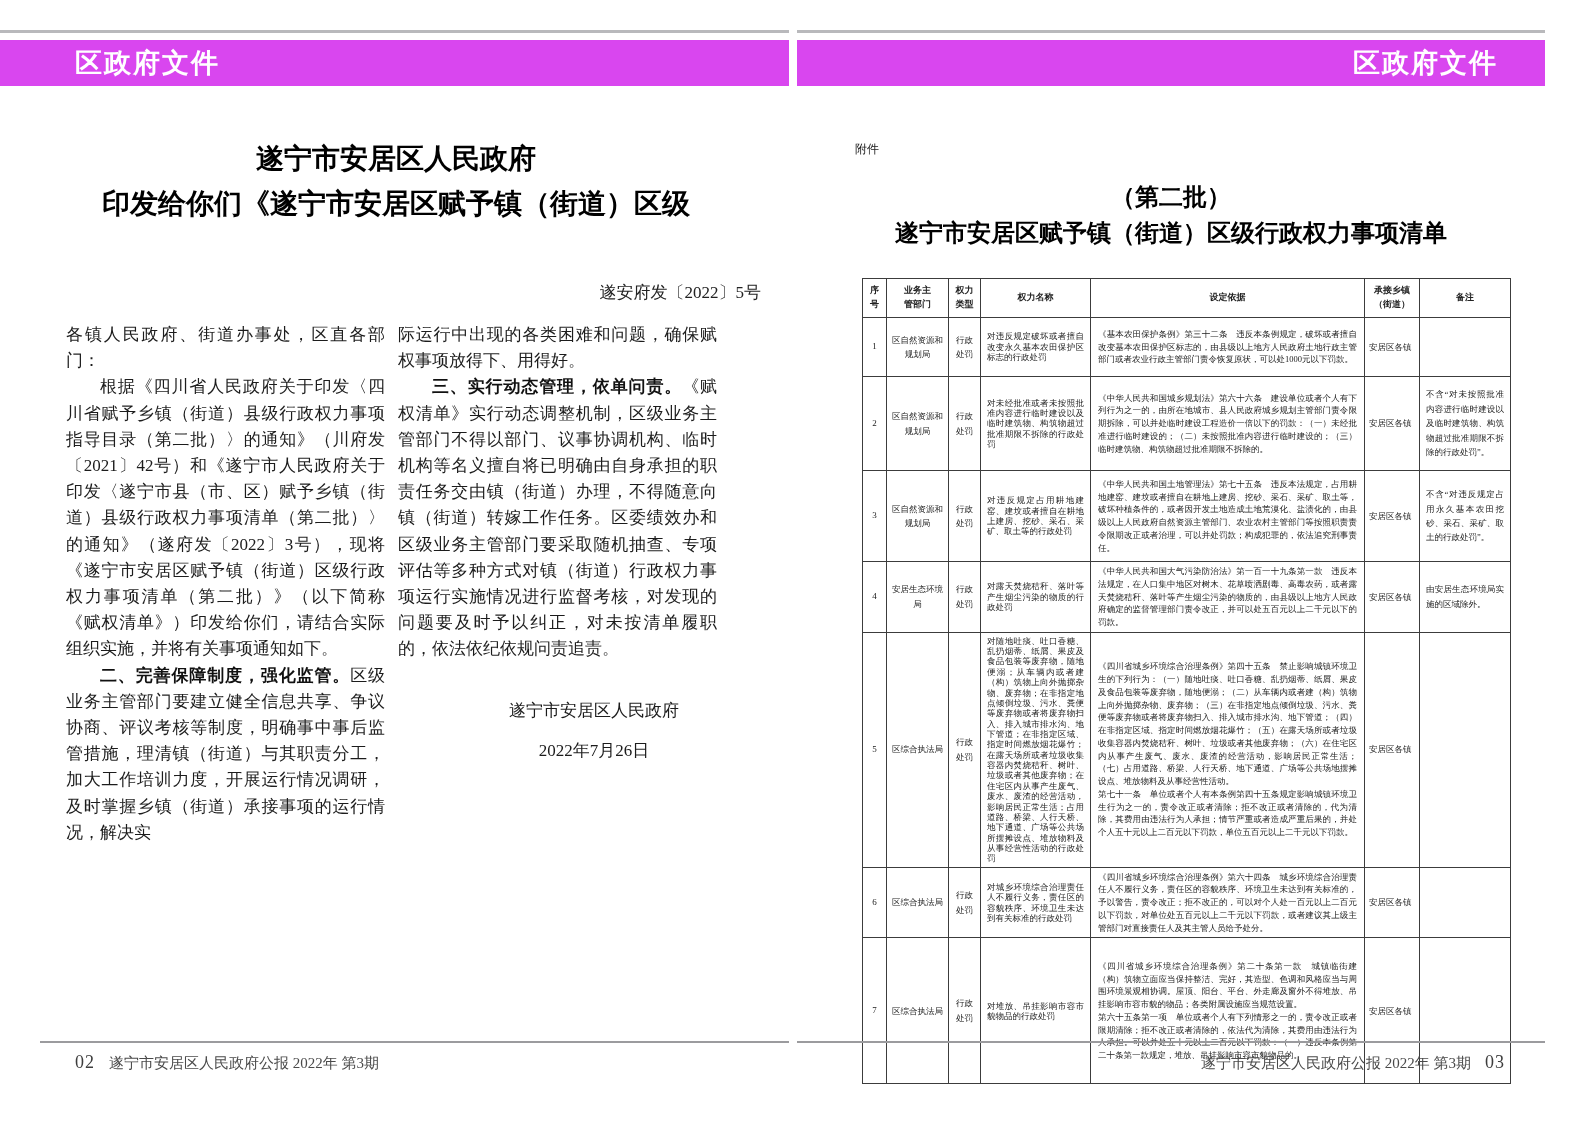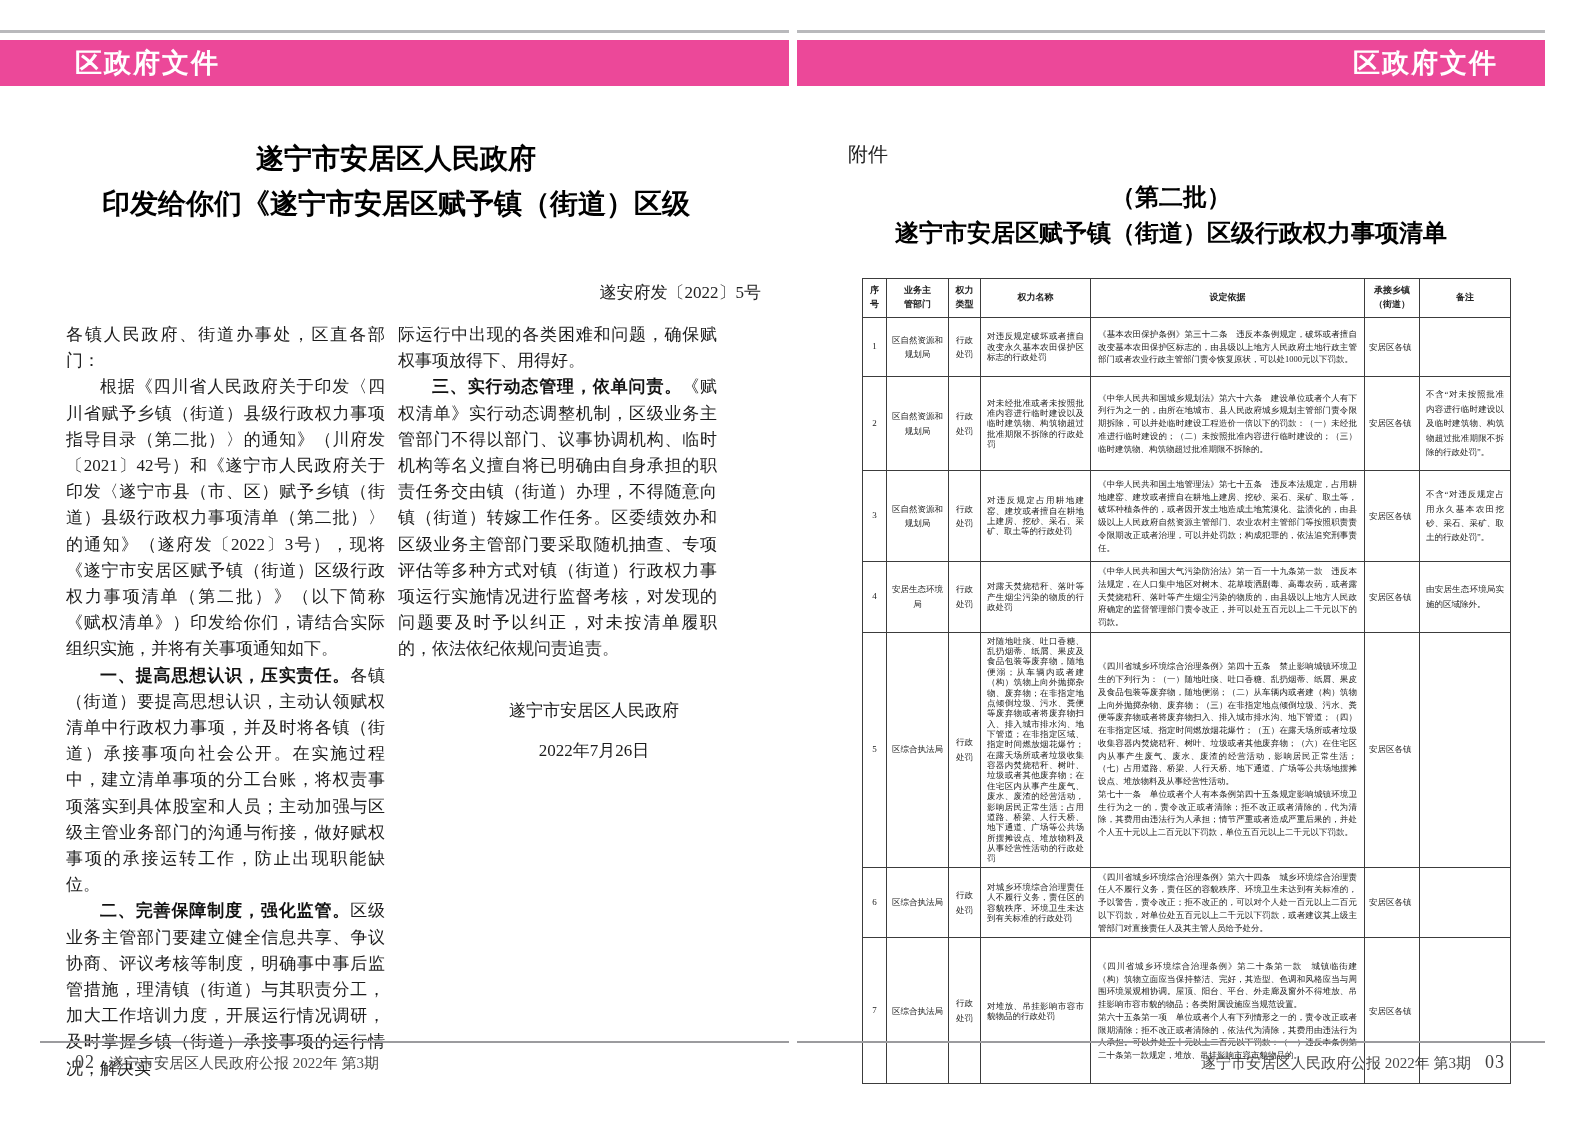--- a/index.html
+++ b/index.html
@@ -4,21 +4,21 @@
 <style>
   html,body{margin:0;padding:0;background:#ffffff;}
   body{width:1587px;height:1122px;position:relative;overflow:hidden;
        font-family:"Liberation Serif","DejaVu Serif",serif;color:#1c1c1c;
        -webkit-font-smoothing:antialiased;}
 
   
   .topline{position:absolute;top:30px;height:3px;background:#b9b9bc;}
   .topline.l{left:0;width:789px;}
   .topline.r{left:797px;width:748px;}
-  .banner{position:absolute;top:40px;height:46px;background:#ec4899;
+  .banner{position:absolute;top:40px;height:46px;background:#d946ef;
           font-family:"Liberation Sans","DejaVu Sans",sans-serif;
           font-weight:700;font-size:27px;color:#ffffff;line-height:46px;letter-spacing:2px;}
   .banner.l{left:0;width:789px;padding-left:0;}
   .banner.l .lbl{margin-left:75px;}
   .banner.r{left:797px;width:748px;text-align:right;}
   .banner.r .lbl{margin-right:47px;}
 
   
   .page-left{position:absolute;left:40px;top:0;width:749px;height:1122px;}
   .page-right{position:absolute;left:797px;top:0;width:748px;height:1122px;}
@@ -40,21 +40,21 @@
   .footline{position:absolute;top:1041px;height:2px;background:#9b9b9e;left:0;right:0;}
   .pfooter{position:absolute;top:1052px;left:0;right:0;
            font-family:Liberation Serif, serif;
            font-size:15px;color:#4a4a4a;}
   .pfooter .pgnum{font-size:18px;color:#3d3d3d;letter-spacing:1px;}
   .pfooter.fl{padding-left:35px;}
   .pfooter.fr{text-align:right;padding-right:40px;}
   .pfooter .gap{display:inline-block;width:14px;}
 
   
-  .attach{position:absolute;top:141px;left:51px;font-size:20px;color:#222;}
+  .attach{position:absolute;top:141px;left:58px;font-size:12px;color:#222;}
   .r-title{position:absolute;top:179px;left:40px;width:668px;text-align:center;
            font-family:"Liberation Sans","DejaVu Sans",sans-serif;font-weight:700;
            font-size:24px;line-height:36px;color:#000;}
   .tablewrap{position:absolute;top:278px;left:65px;}
   table.tbl{border-collapse:collapse;table-layout:fixed;width:648px;
             font-size:8.5px;color:#222;}
   table.tbl th,table.tbl td{border:1px solid #3c3c3c;padding:2px 4px;vertical-align:middle;
             word-break:break-all;overflow:hidden;}
   table.tbl th{font-weight:700;font-size:9px;text-align:center;line-height:1.55;
             white-space:pre-line;padding:4px 1px;height:30px;}
@@ -91,21 +91,20 @@
   <div class="l-title">
     <div>遂宁市安居区人民政府</div>
     <div>印发给你们《遂宁市安居区赋予镇（街道）区级</div>
   </div>
   <div class="doc-number">遂安府发〔2022〕5号</div>
 
   <div class="body-cols">
     <div class="bcol" id="bcol-0">
         <p class="">各镇人民政府、街道办事处，区直各部门：</p>
         <p class="ind">根据《四川省人民政府关于印发〈四川省赋予乡镇（街道）县级行政权力事项指导目录（第二批）〉的通知》（川府发〔2021〕42号）和《遂宁市人民政府关于印发〈遂宁市县（市、区）赋予乡镇（街道）县级行政权力事项清单（第二批）〉的通知》（遂府发〔2022〕3号），现将《遂宁市安居区赋予镇（街道）区级行政权力事项清单（第二批）》（以下简称《赋权清单》）印发给你们，请结合实际组织实施，并将有关事项通知如下。</p>
-        <p class="ind"><strong>一、提高思想认识，压实责任。</strong>各镇（街道）要提高思想认识，主动认领赋权清单中行政权力事项，并及时将各镇（街道）承接事项向社会公开。在实施过程中，建立清单事项的分工台账，将权责事项落实到具体股室和人员；主动加强与区级主管业务部门的沟通与衔接，做好赋权事项的承接运转工作，防止出现职能缺位。</p>
         <p class="ind"><strong>二、完善保障制度，强化监管。</strong>区级业务主管部门要建立健全信息共享、争议协商、评议考核等制度，明确事中事后监管措施，理清镇（街道）与其职责分工，加大工作培训力度，开展运行情况调研，及时掌握乡镇（街道）承接事项的运行情况，解决实</p>
       </div>
     <div class="bcol" id="bcol-1">
     <p class="">际运行中出现的各类困难和问题，确保赋权事项放得下、用得好。</p>
         <p class="ind"><strong>三、实行动态管理，依单问责。</strong>《赋权清单》实行动态调整机制，区级业务主管部门不得以部门、议事协调机构、临时机构等名义擅自将已明确由自身承担的职责任务交由镇（街道）办理，不得随意向镇（街道）转嫁工作任务。区委绩效办和区级业务主管部门要采取随机抽查、专项评估等多种方式对镇（街道）行政权力事项运行实施情况进行监督考核，对发现的问题要及时予以纠正，对未按清单履职的，依法依纪依规问责追责。</p>
         <div class="signature"><div class="sig-inner"><div>遂宁市安居区人民政府</div><div>2022年7月26日</div></div></div>
       </div>
   </div>
 
   <div class="footline"></div>

